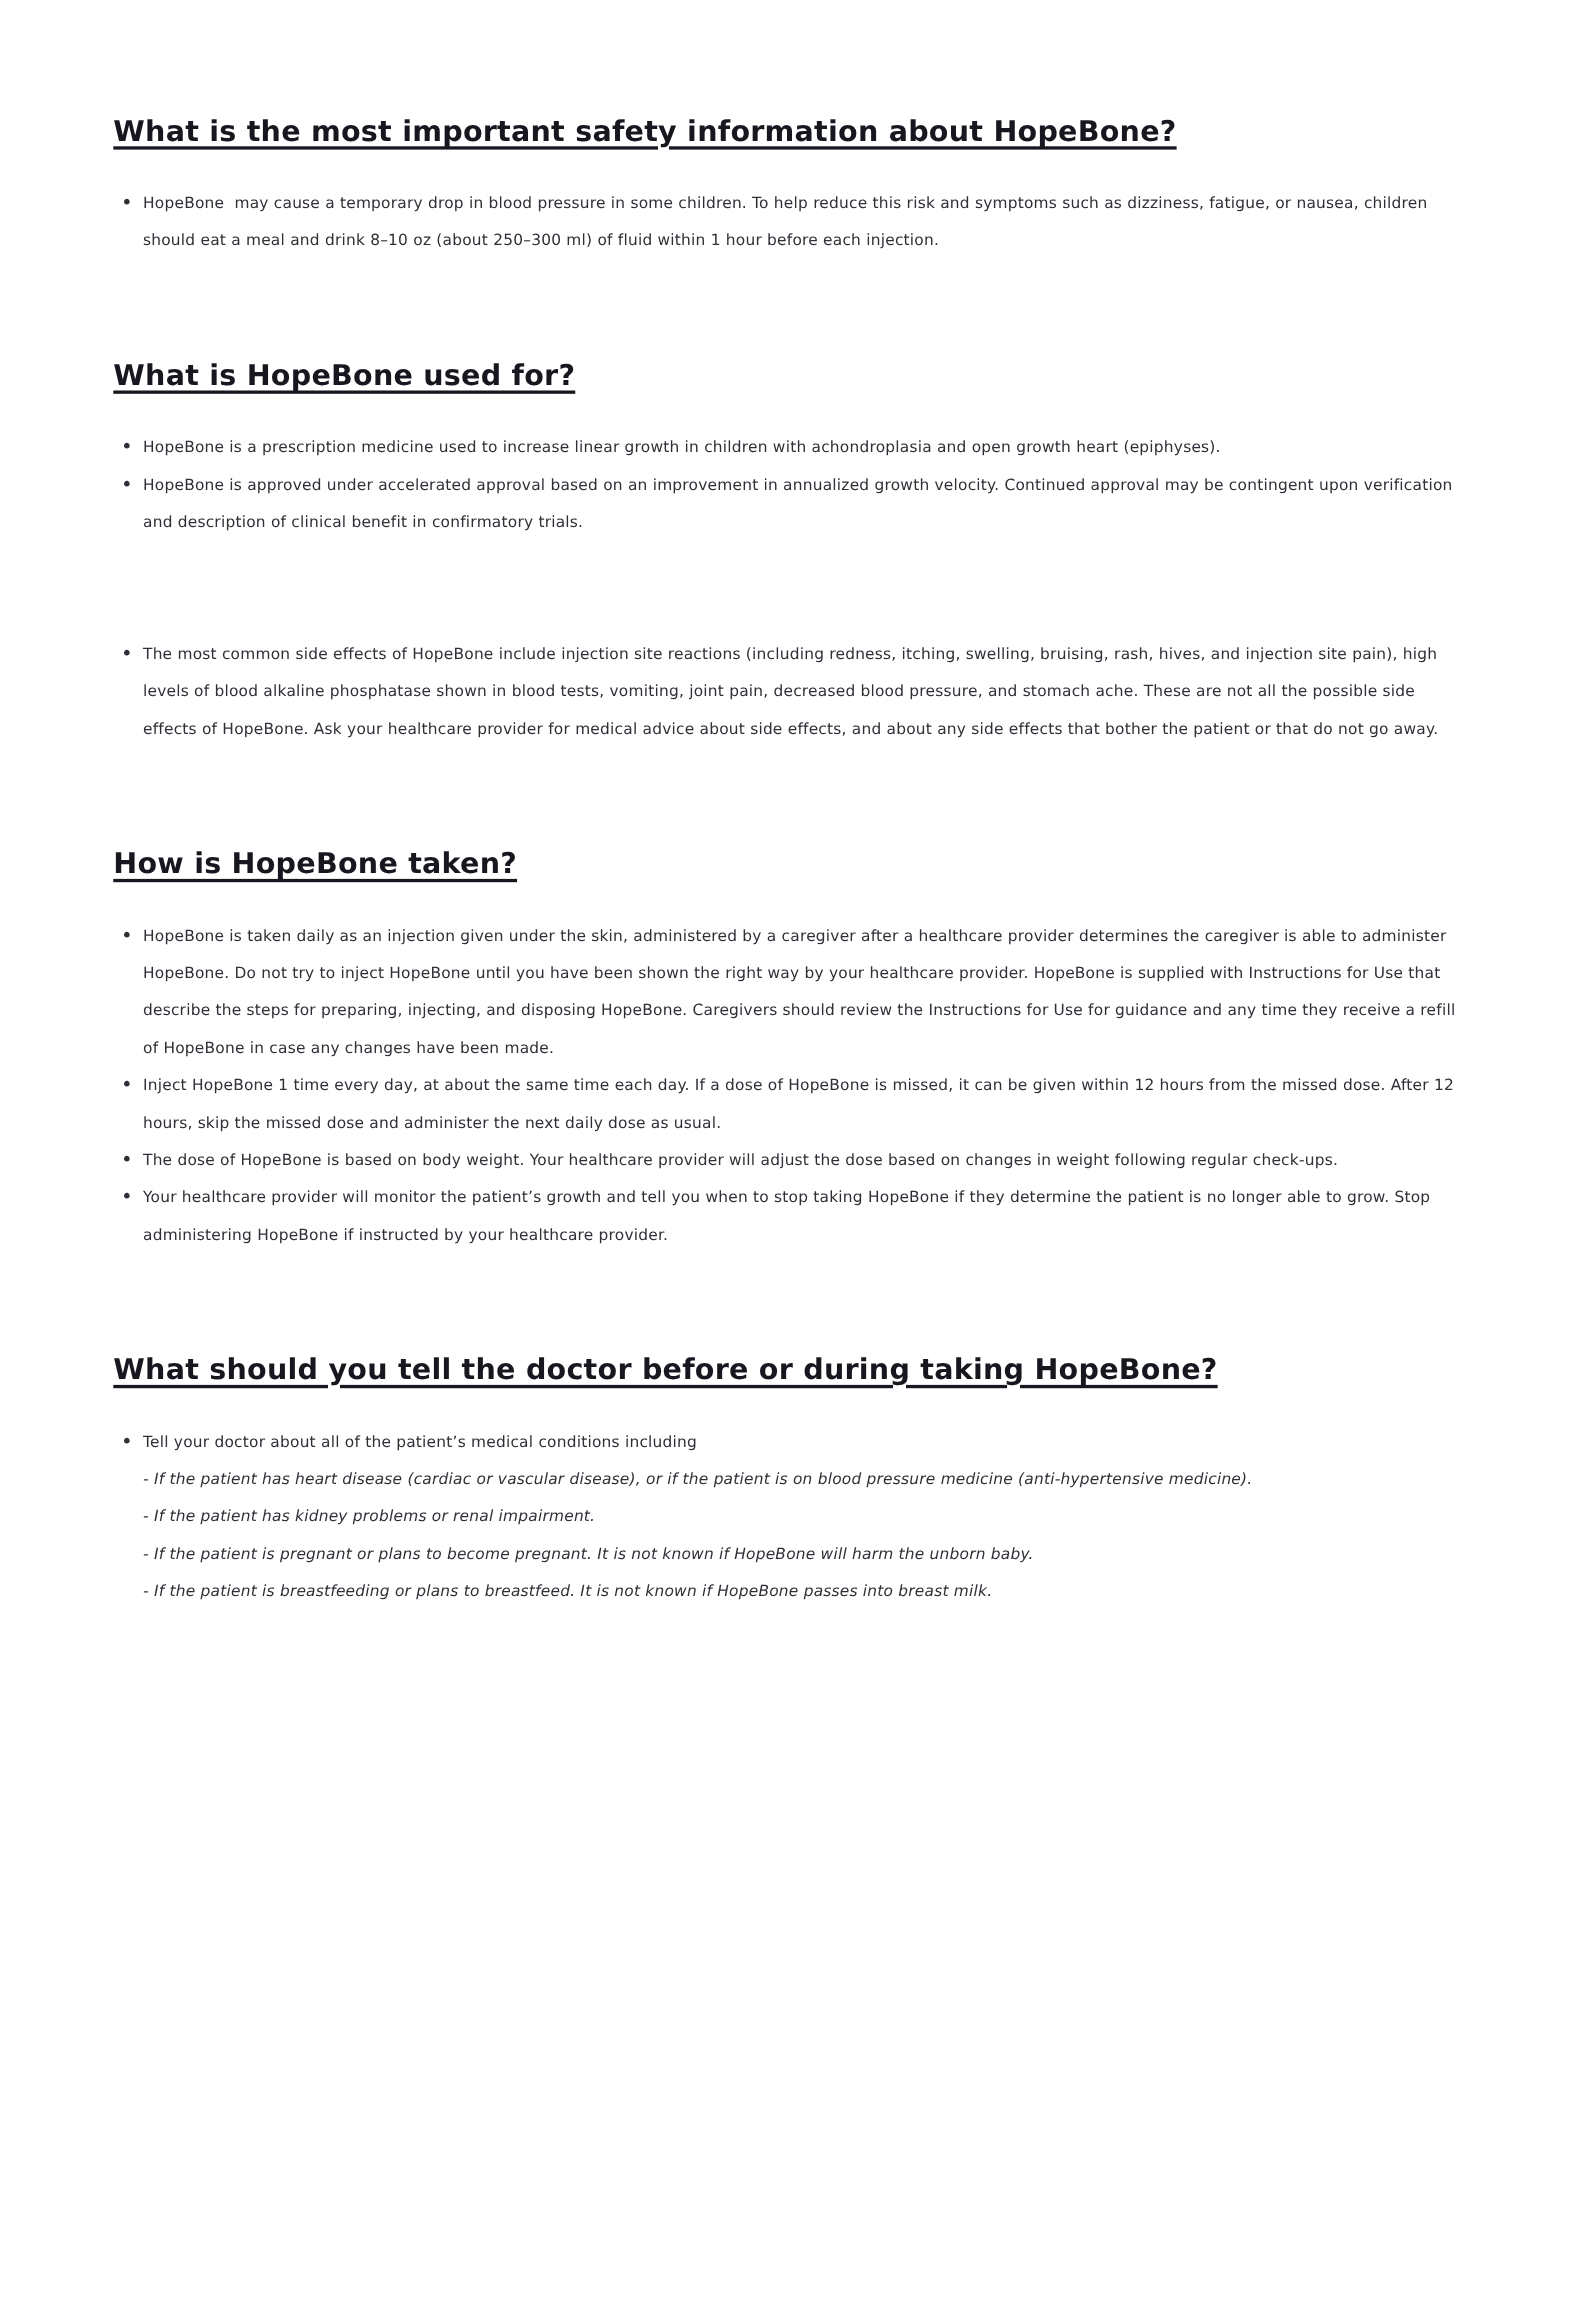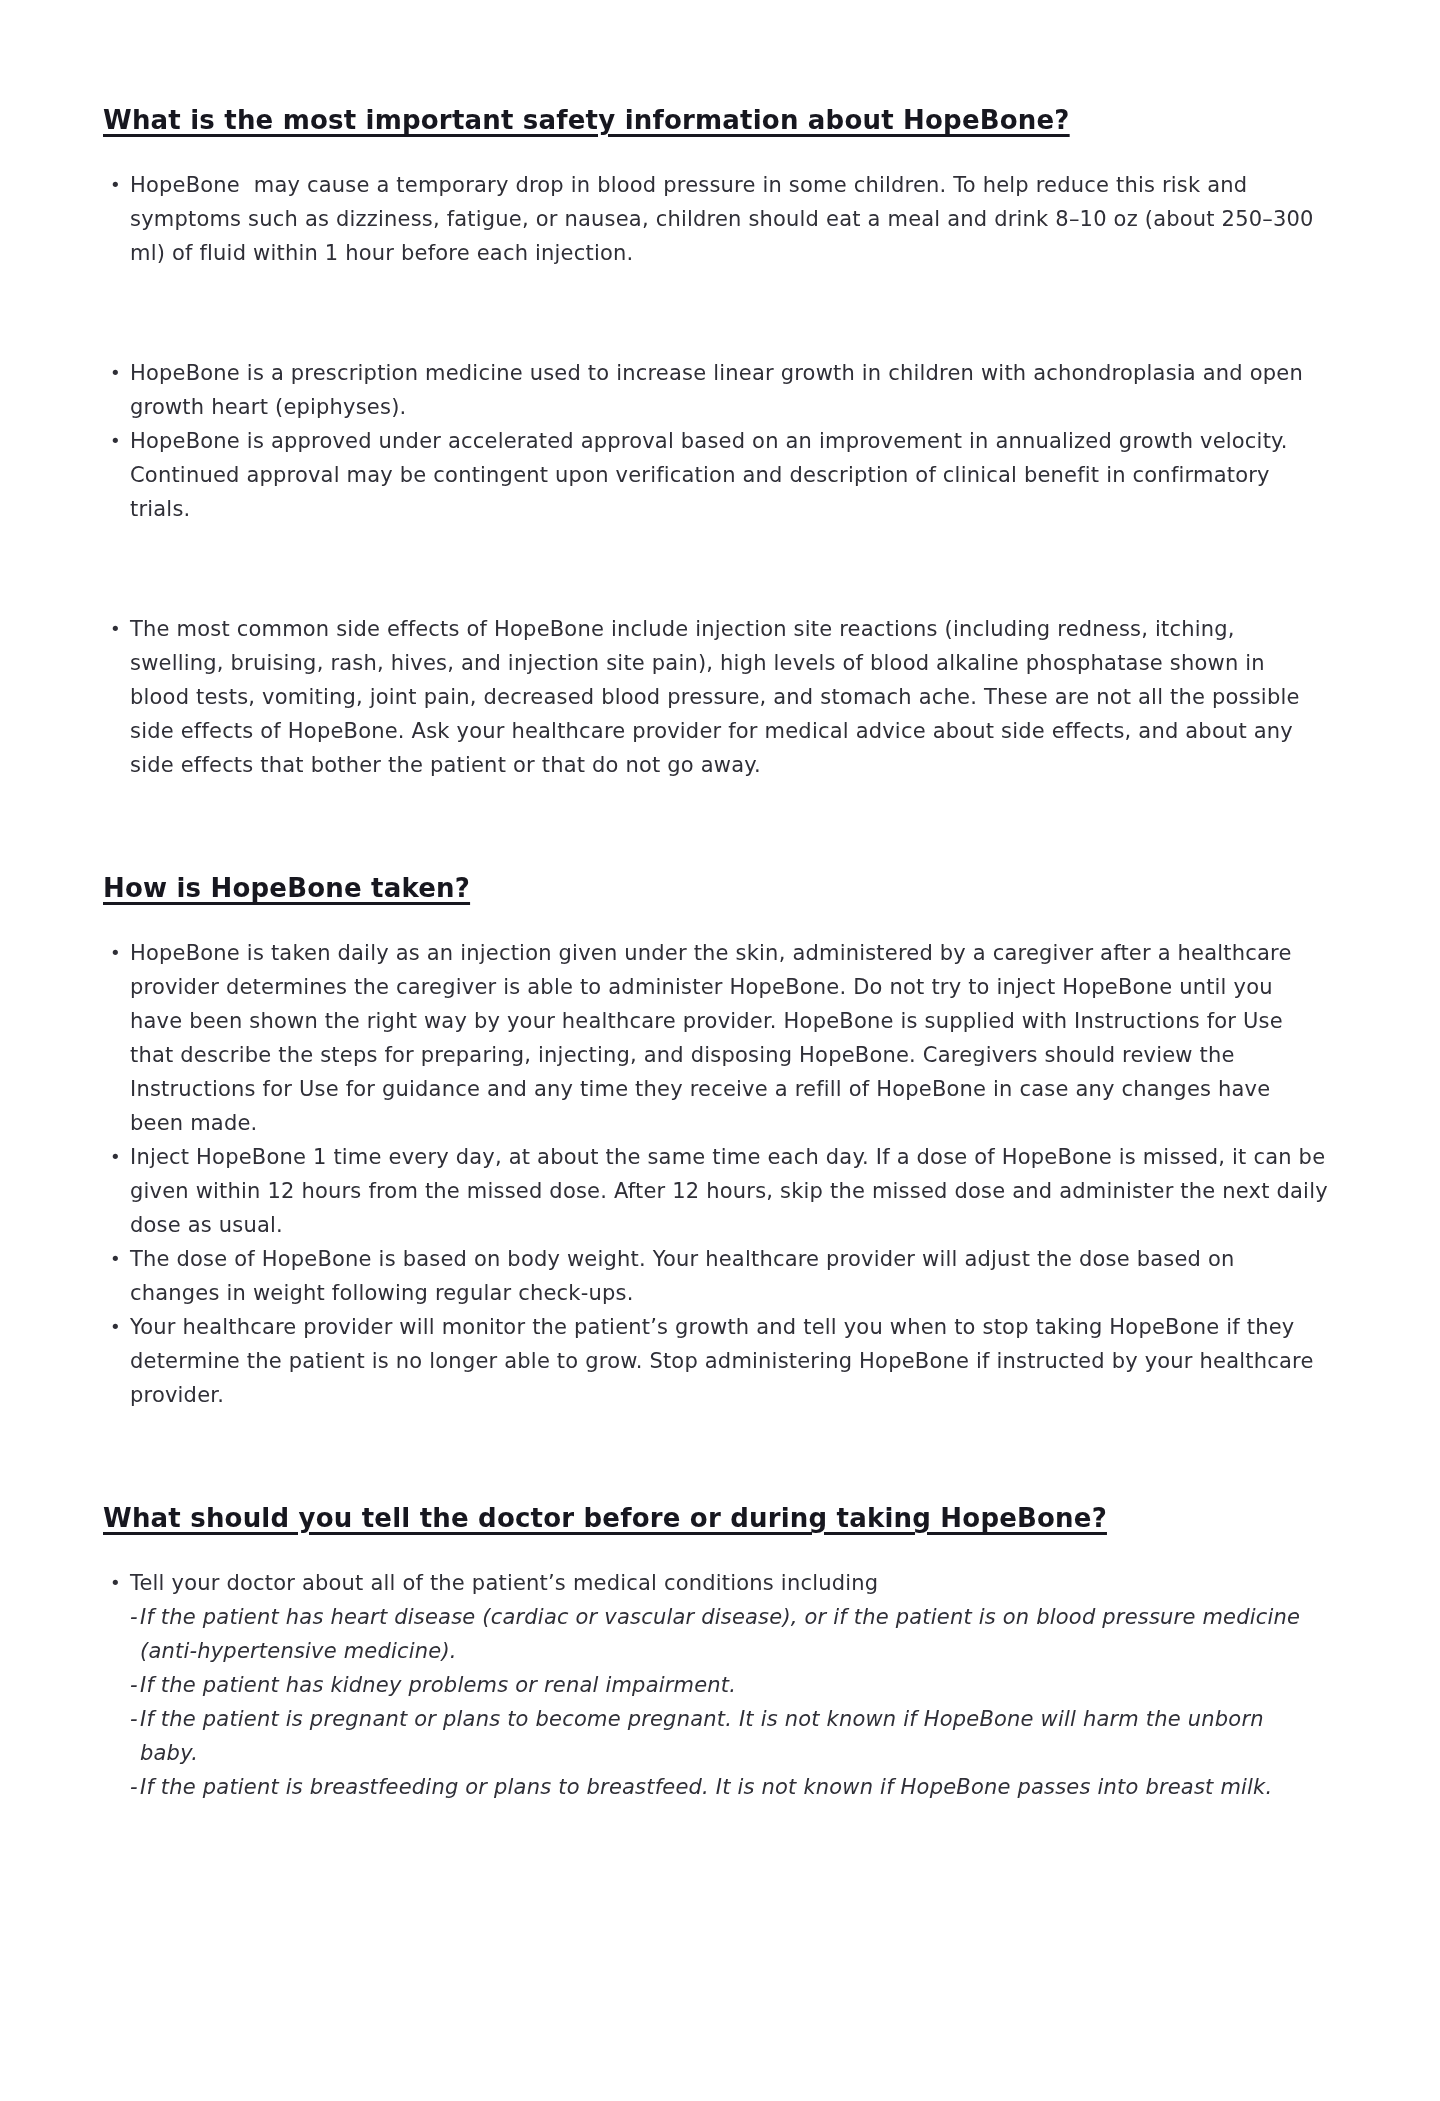--- a/index.html
+++ b/index.html
@@ -26,21 +26,21 @@
     color: var(--heading-color, #17171f);
     text-decoration: underline;
     text-decoration-thickness: 2.5px;
     text-underline-offset: 5px;
   }
   ul.bullets {
     list-style: none;
     margin: 0;
     padding: 0;
     color: var(--body-color, #2f2f37);
-    font-size: 21px;
+    font-size: 14px;
     line-height: 34px;
     letter-spacing: 0.2px;
   }
   ul.bullets > li {
     position: relative;
     padding-left: 27px;
   }
   ul.bullets > li::before {
     content: "\2022";
     position: absolute;
@@ -72,20 +72,21 @@
   <div class="content">
 
     <section>
       <h2>What is the most important safety information about HopeBone?</h2>
       <ul class="bullets">
         <li><span class="btxt">HopeBone  may cause a temporary drop in blood pressure in some children. To help reduce this risk and symptoms such as dizziness, fatigue, or nausea, children should eat a meal and drink 8–10 oz (about 250–300 ml) of fluid within 1 hour before each injection.</span></li>
       </ul>
     </section>
 
     <section>
+      <h2>What is HopeBone used for?</h2>
       <ul class="bullets">
         <li><span class="btxt">HopeBone is a prescription medicine used to increase linear growth in children with achondroplasia and open growth heart (epiphyses).</span></li>
         <li><span class="btxt">HopeBone is approved under accelerated approval based on an improvement in annualized growth velocity. Continued approval may be contingent upon verification and description of clinical benefit in confirmatory trials.</span></li>
       </ul>
     </section>
 
     <section>
       <ul class="bullets">
         <li><span class="btxt">The most common side effects of HopeBone include injection site reactions (including redness, itching, swelling, bruising, rash, hives, and injection site pain), high levels of blood alkaline phosphatase shown in blood tests, vomiting, joint pain, decreased blood pressure, and stomach ache. These are not all the possible side effects of HopeBone. Ask your healthcare provider for medical advice about side effects, and about any side effects that bother the patient or that do not go away.</span></li>
       </ul>

